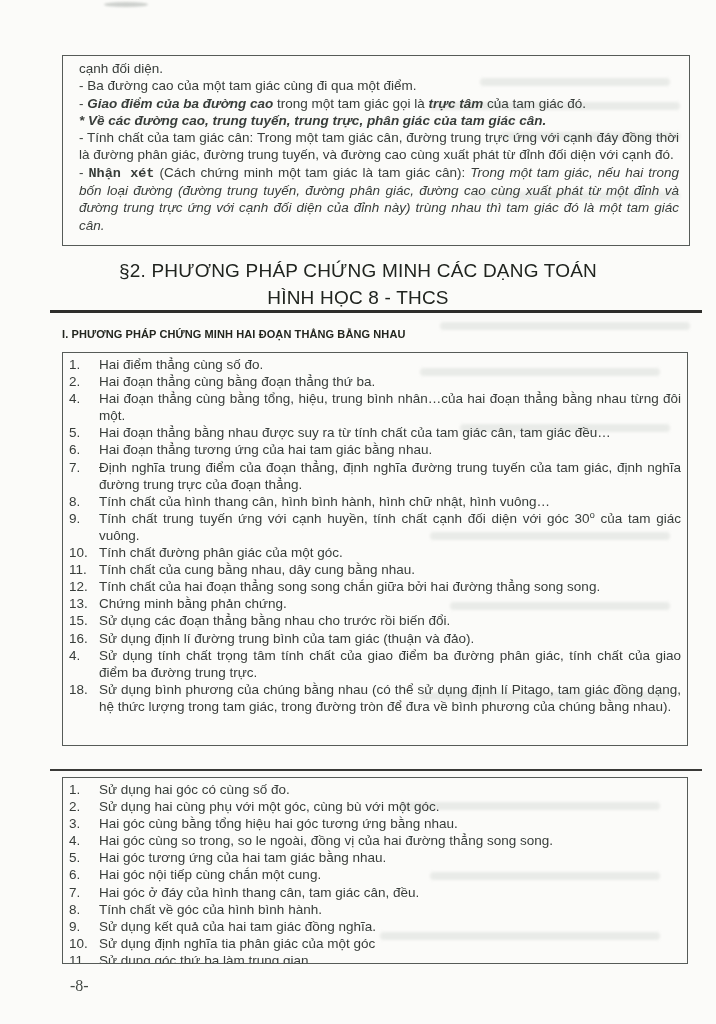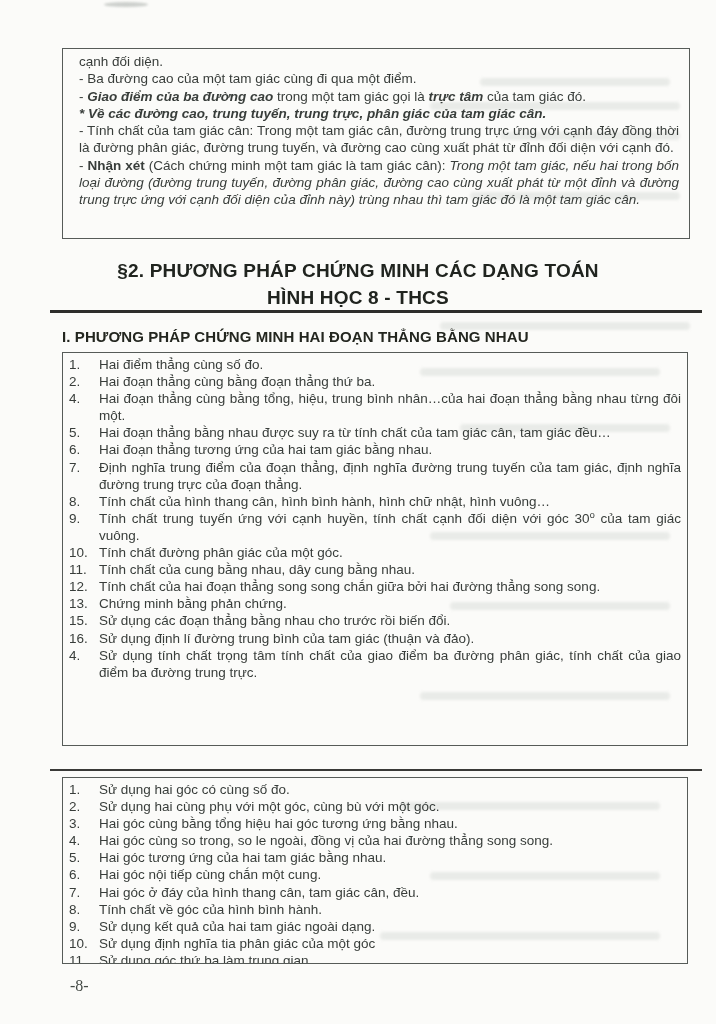--- a/index.html
+++ b/index.html
@@ -26,42 +26,42 @@
   .g9{left:450px;top:602px;width:220px;}
   .g10{left:420px;top:692px;width:250px;}
   .g11{left:400px;top:802px;width:260px;}
   .g12{left:430px;top:872px;width:230px;}
   .g13{left:380px;top:932px;width:280px;}
   .smudge-top{position:absolute;left:104px;top:2px;width:44px;height:5px;border-radius:50%;
     background:rgba(120,128,124,.35);filter:blur(1.2px);}
 
   
   .intro-box{
-    position:absolute;left:62px;top:48px;width:628px;height:191px;
+    position:absolute;left:62px;top:55px;width:628px;height:191px;
     border:1px solid #565b58;box-sizing:border-box;
     padding:4px 10px 4px 16px;
     font-size:13.5px;line-height:17.3px;
     background:transparent;
   }
   .intro-box p{margin:0;text-align:justify;}
   .bi{font-weight:bold;font-style:italic;}
-  .b{font-weight:bold;}
+  .b{font-weight:bold;font-family:Liberation Mono, monospace;}
   .i{font-style:italic;}
 
   
   .chapter-heading{
     position:absolute;left:0;top:257px;width:716px;
-    text-align:center;font-weight:bold;font-size:19px;line-height:27px;
+    text-align:center;font-weight:normal;font-size:19px;line-height:27px;
     color:#20241f;letter-spacing:.2px;
   }
 
   .rule-main{position:absolute;left:50px;top:310px;width:652px;height:3px;background:#2e2e2c;}
 
   .section-heading{
-    position:absolute;left:62px;font-weight:bold;font-size:15px;
+    position:absolute;left:62px;font-weight:bold;font-size:11px;
     color:#23261f;letter-spacing:.1px;white-space:nowrap;
   }
   .sh1{top:328px;}
   .sh2{top:751px;}
   .rule-sub{position:absolute;left:50px;top:769px;width:652px;height:2px;background:#3a3a38;}
 
   
   .list-box{
     position:absolute;left:62px;width:626px;
     border:1px solid #565b58;box-sizing:border-box;
@@ -189,20 +189,24 @@
       <div class="row">
         <span class="num">16.</span>
         <span class="txt">Sử dụng định lí đường trung bình của tam giác (thuận và đảo).</span>
       </div>
 
       <div class="row">
         <span class="num">4.</span>
         <span class="txt">Sử dụng tính chất trọng tâm tính chất của giao điểm ba đường phân giác, tính chất của giao điểm ba đường trung trực.</span>
       </div>
 
+      <div class="row">
+        <span class="num">18.</span>
+        <span class="txt">Sử dụng bình phương của chúng bằng nhau (có thể sử dụng định lí Pitago, tam giác đồng dạng, hệ thức lượng trong tam giác, trong đường tròn để đưa về bình phương của chúng bằng nhau).</span>
+      </div>
     </div>
 
   <div class="rule-sub"></div>
 
   <div class="list-box lb2">
 
       <div class="row">
         <span class="num">1.</span>
         <span class="txt">Sử dụng hai góc có cùng số đo.</span>
       </div>
@@ -237,21 +241,21 @@
         <span class="txt">Hai góc ở đáy của hình thang cân, tam giác cân, đều.</span>
       </div>
 
       <div class="row">
         <span class="num">8.</span>
         <span class="txt">Tính chất về góc của hình bình hành.</span>
       </div>
 
       <div class="row">
         <span class="num">9.</span>
-        <span class="txt">Sử dụng kết quả của hai tam giác ngoài dạng.</span>
+        <span class="txt">Sử dụng kết quả của hai tam giác đồng nghĩa.</span>
       </div>
 
       <div class="row">
         <span class="num">10.</span>
         <span class="txt">Sử dụng định nghĩa tia phân giác của một góc</span>
       </div>
 
       <div class="row">
         <span class="num">11.</span>
         <span class="txt">Sử dụng góc thứ ba làm trung gian</span>

